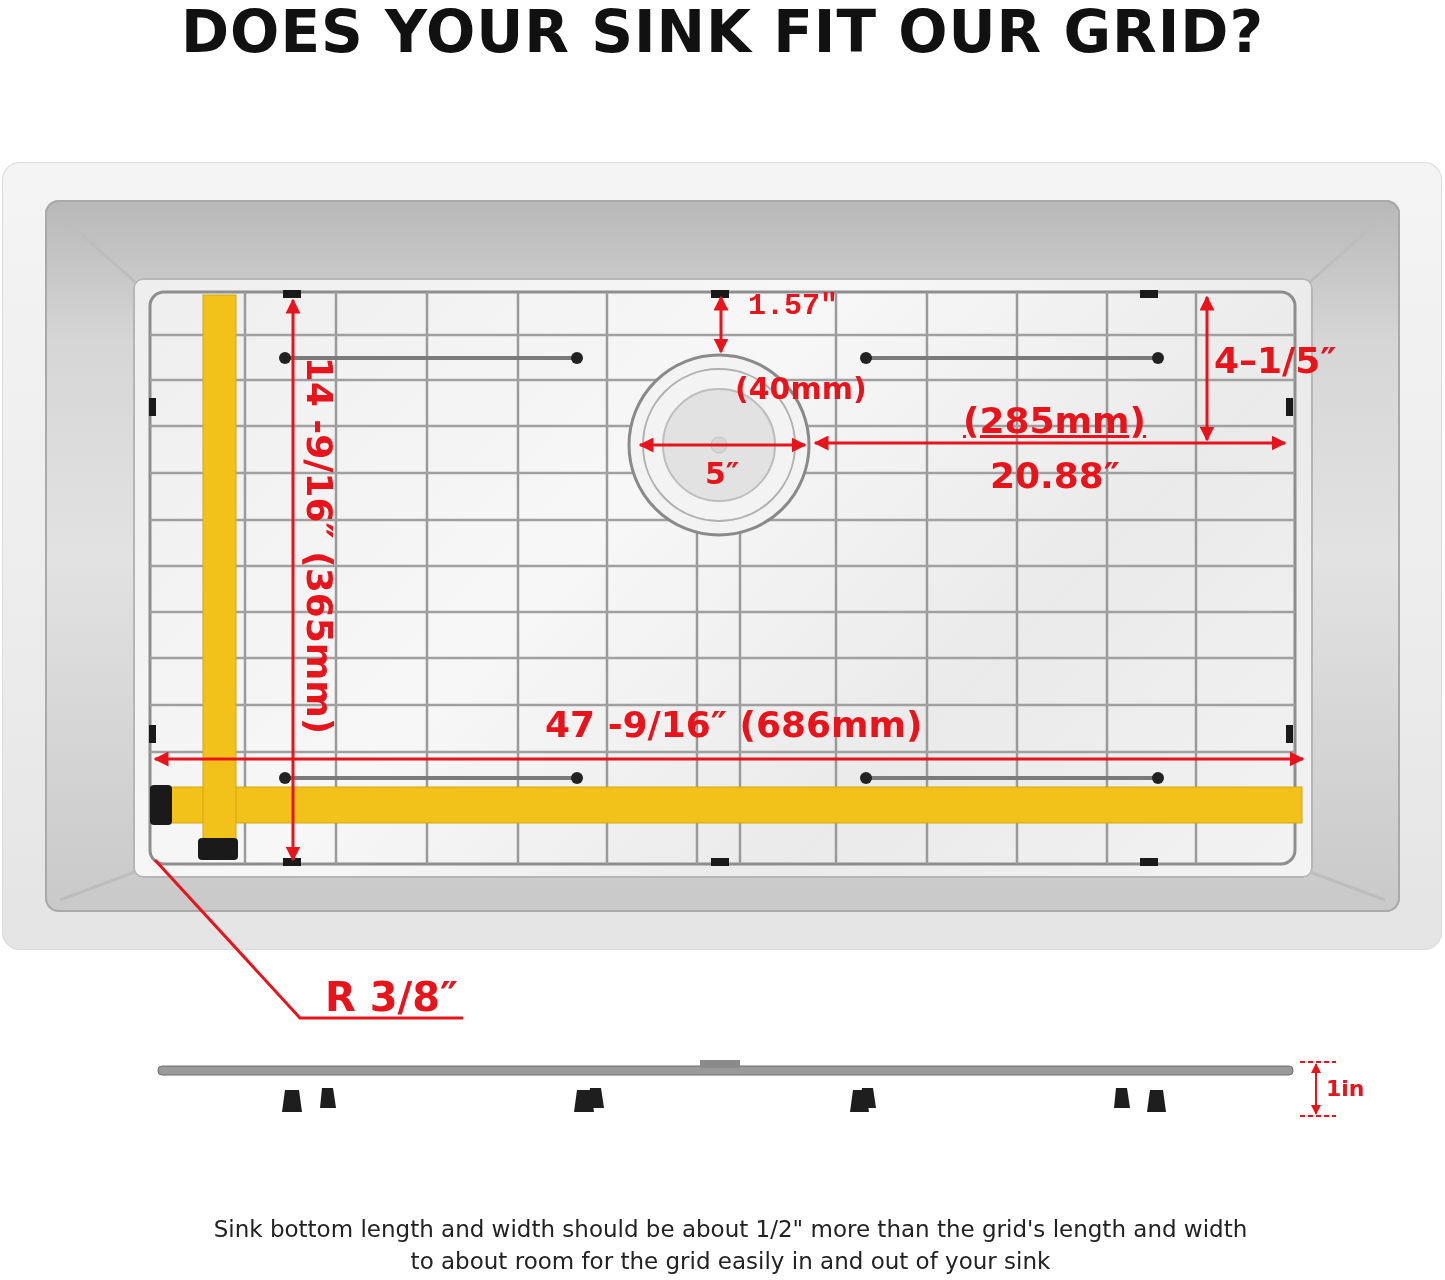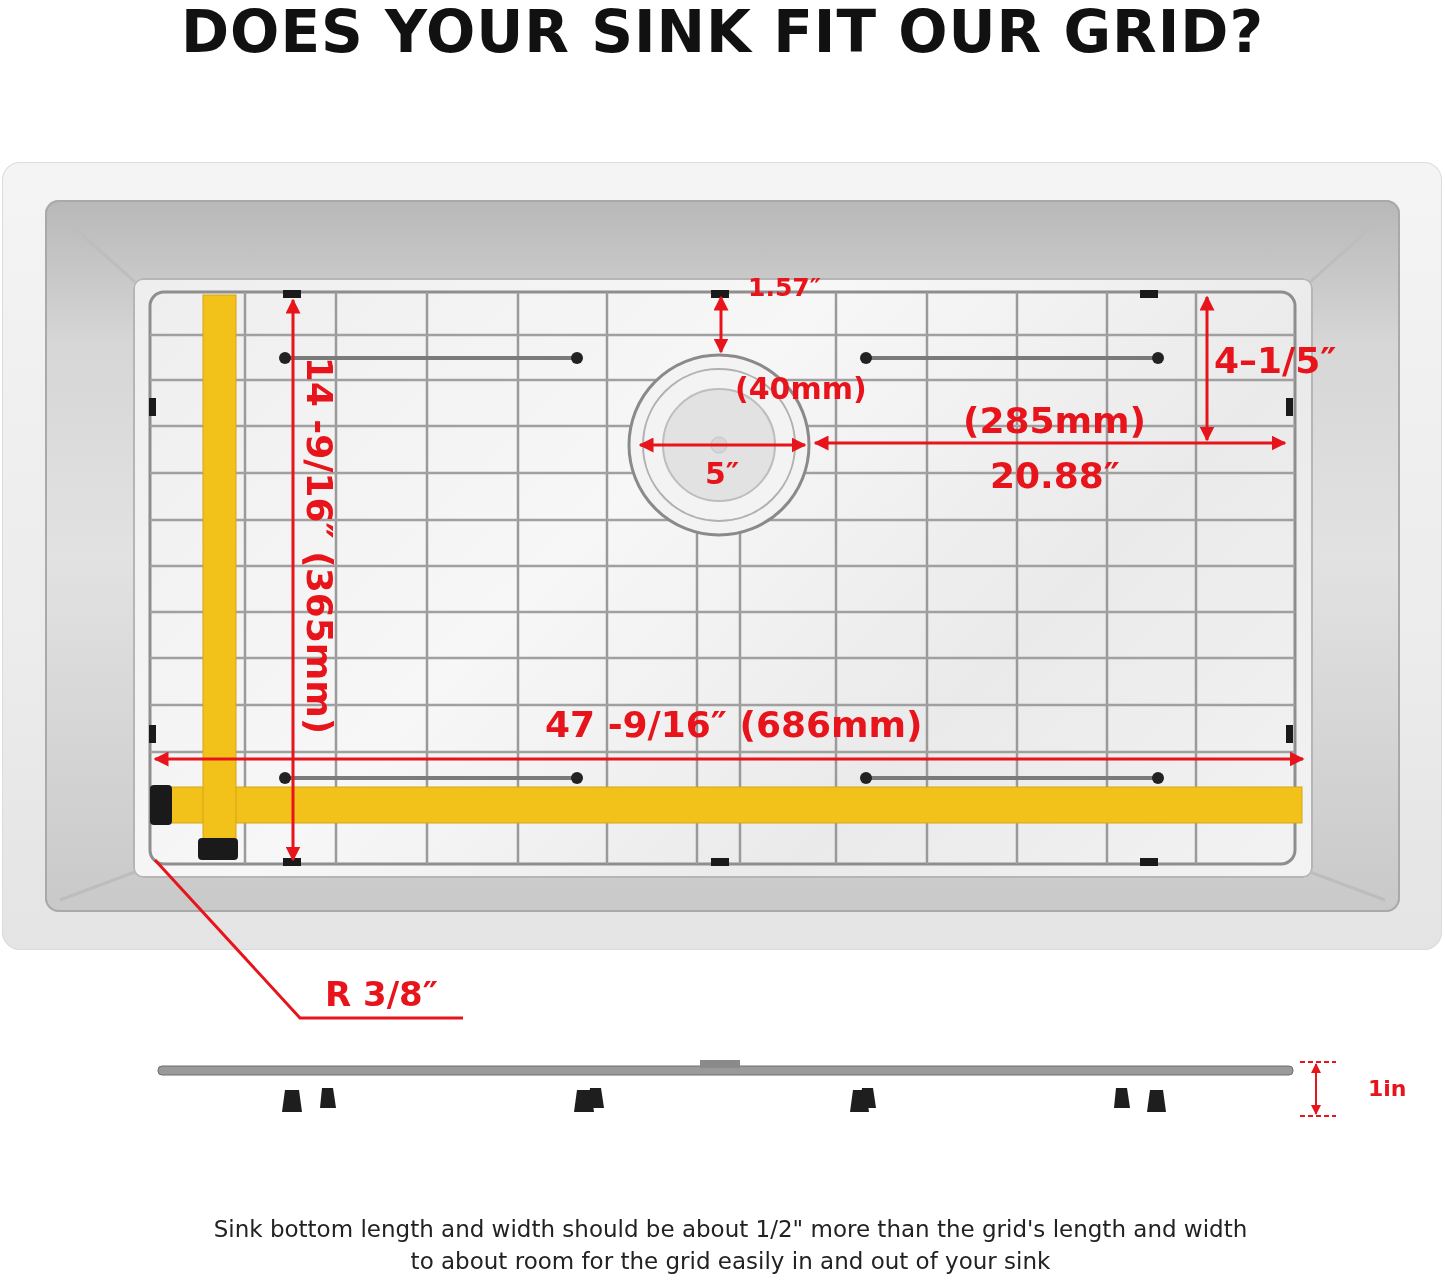--- a/index.html
+++ b/index.html
@@ -138,25 +138,25 @@
       <path d="M577,1090 L591,1090 L594,1112 L574,1112 z"></path>
       <path d="M590,1088 L601,1088 L604,1108 L588,1108 z"></path>
       <path d="M853,1090 L866,1090 L869,1112 L850,1112 z"></path>
       <path d="M862,1088 L873,1088 L876,1108 L860,1108 z"></path>
       <path d="M1116,1088 L1127,1088 L1130,1108 L1114,1108 z"></path>
       <path d="M1150,1090 L1163,1090 L1166,1112 L1147,1112 z"></path>
     </g>
   </g>
 </svg>
 
-<div class="lbl" style="left:748px;top:273px;font-size:25px;">1.57″</div>
+<div class="lbl" style="left:748px;top:289px;font-size:30px;font-family:Liberation Mono, monospace;">1.57″</div>
 <div class="lbl" style="left:735px;top:327px;font-size:30px;margin-top:44px;">(40mm)</div>
 <div class="lbl" style="left:1214px;top:340px;font-size:36px;">4–1/5″</div>
-<div class="lbl" style="left:963px;top:400px;font-size:36px;">(285mm)</div>
+<div class="lbl" style="left:963px;top:400px;font-size:36px;text-decoration:underline;">(285mm)</div>
 <div class="lbl" style="left:990px;top:455px;font-size:36px;">20.88″</div>
 <div class="lbl" style="left:705px;top:456px;font-size:30px;">5″</div>
 <div class="lbl" style="left:129px;top:525px;font-size:36px;transform:rotate(90deg);transform-origin:center;width:380px;text-align:center;">14 -9/16″ (365mm)</div>
 <div class="lbl" style="left:545px;top:704px;font-size:36px;">47 -9/16″ (686mm)</div>
-<div class="lbl" style="left:325px;top:974px;font-size:34px;text-align:right;">R 3/8″</div>
-<div class="lbl" style="left:1326px;top:1076px;font-size:22px;margin-left:42px;">1in</div>
+<div class="lbl" style="left:325px;top:974px;font-size:40px;text-align:right;">R 3/8″</div>
+<div class="lbl" style="left:1326px;top:1076px;font-size:22px;">1in</div>
 
 <div class="caption" style="top:1216px;">Sink bottom length and width should be about 1/2" more than the grid's length and width</div>
 <div class="caption" style="top:1248px;">to about room for the grid easily in and out of your sink</div>
 
 </body></html>

